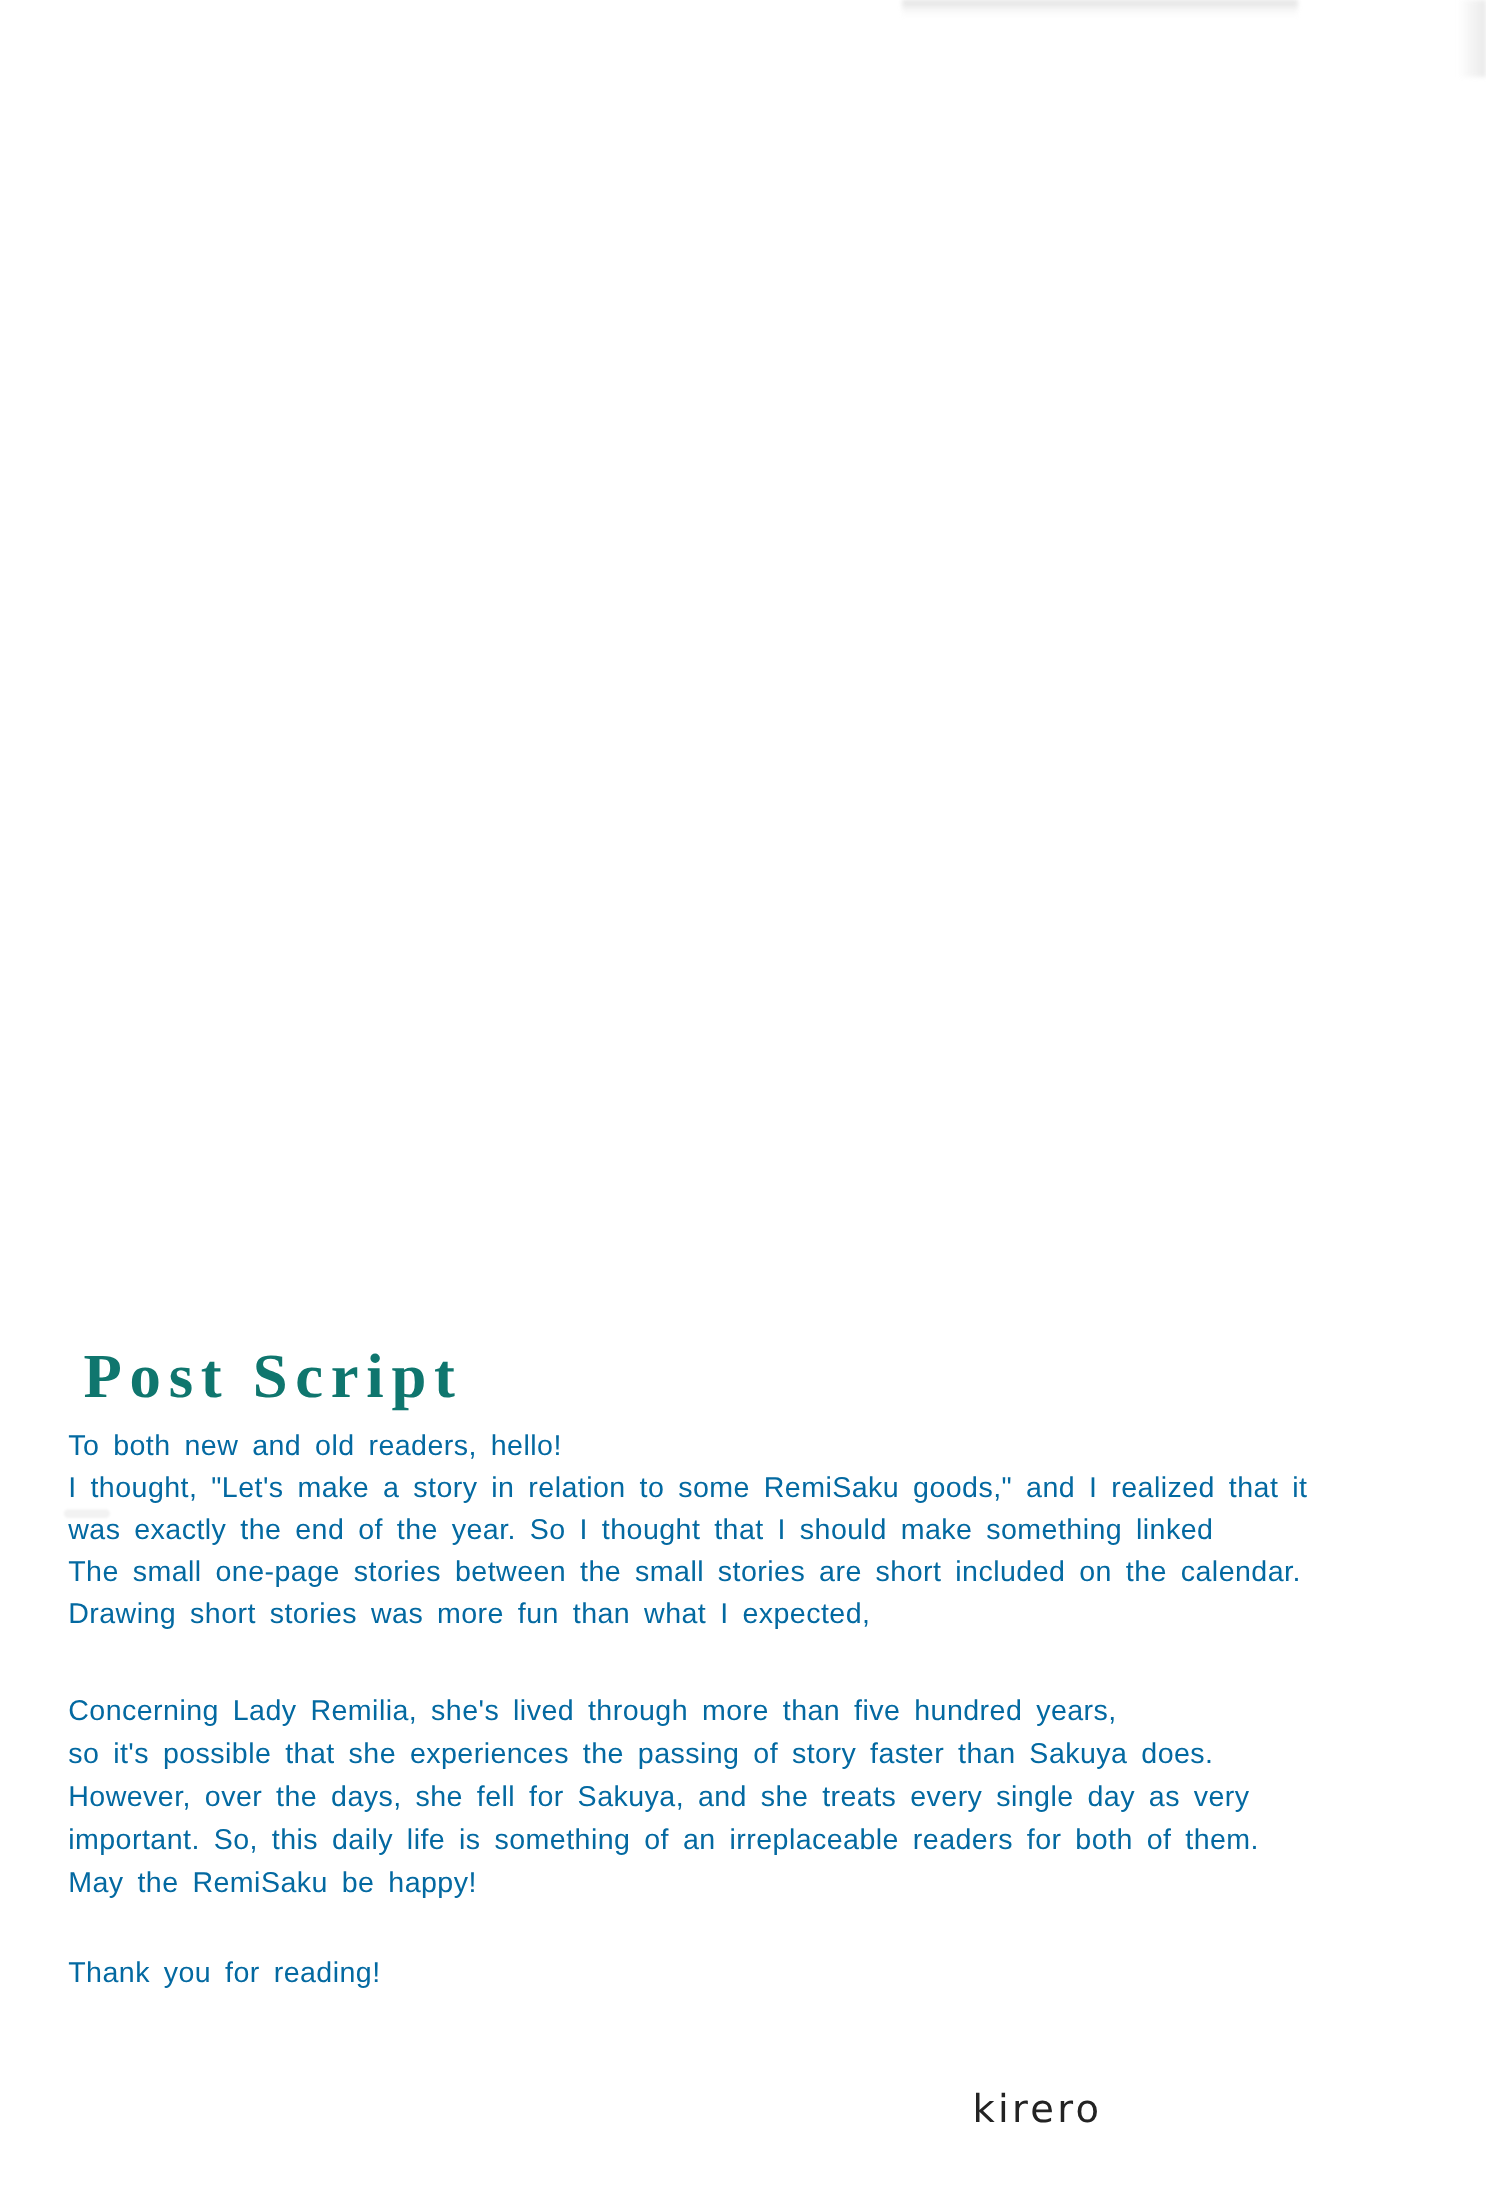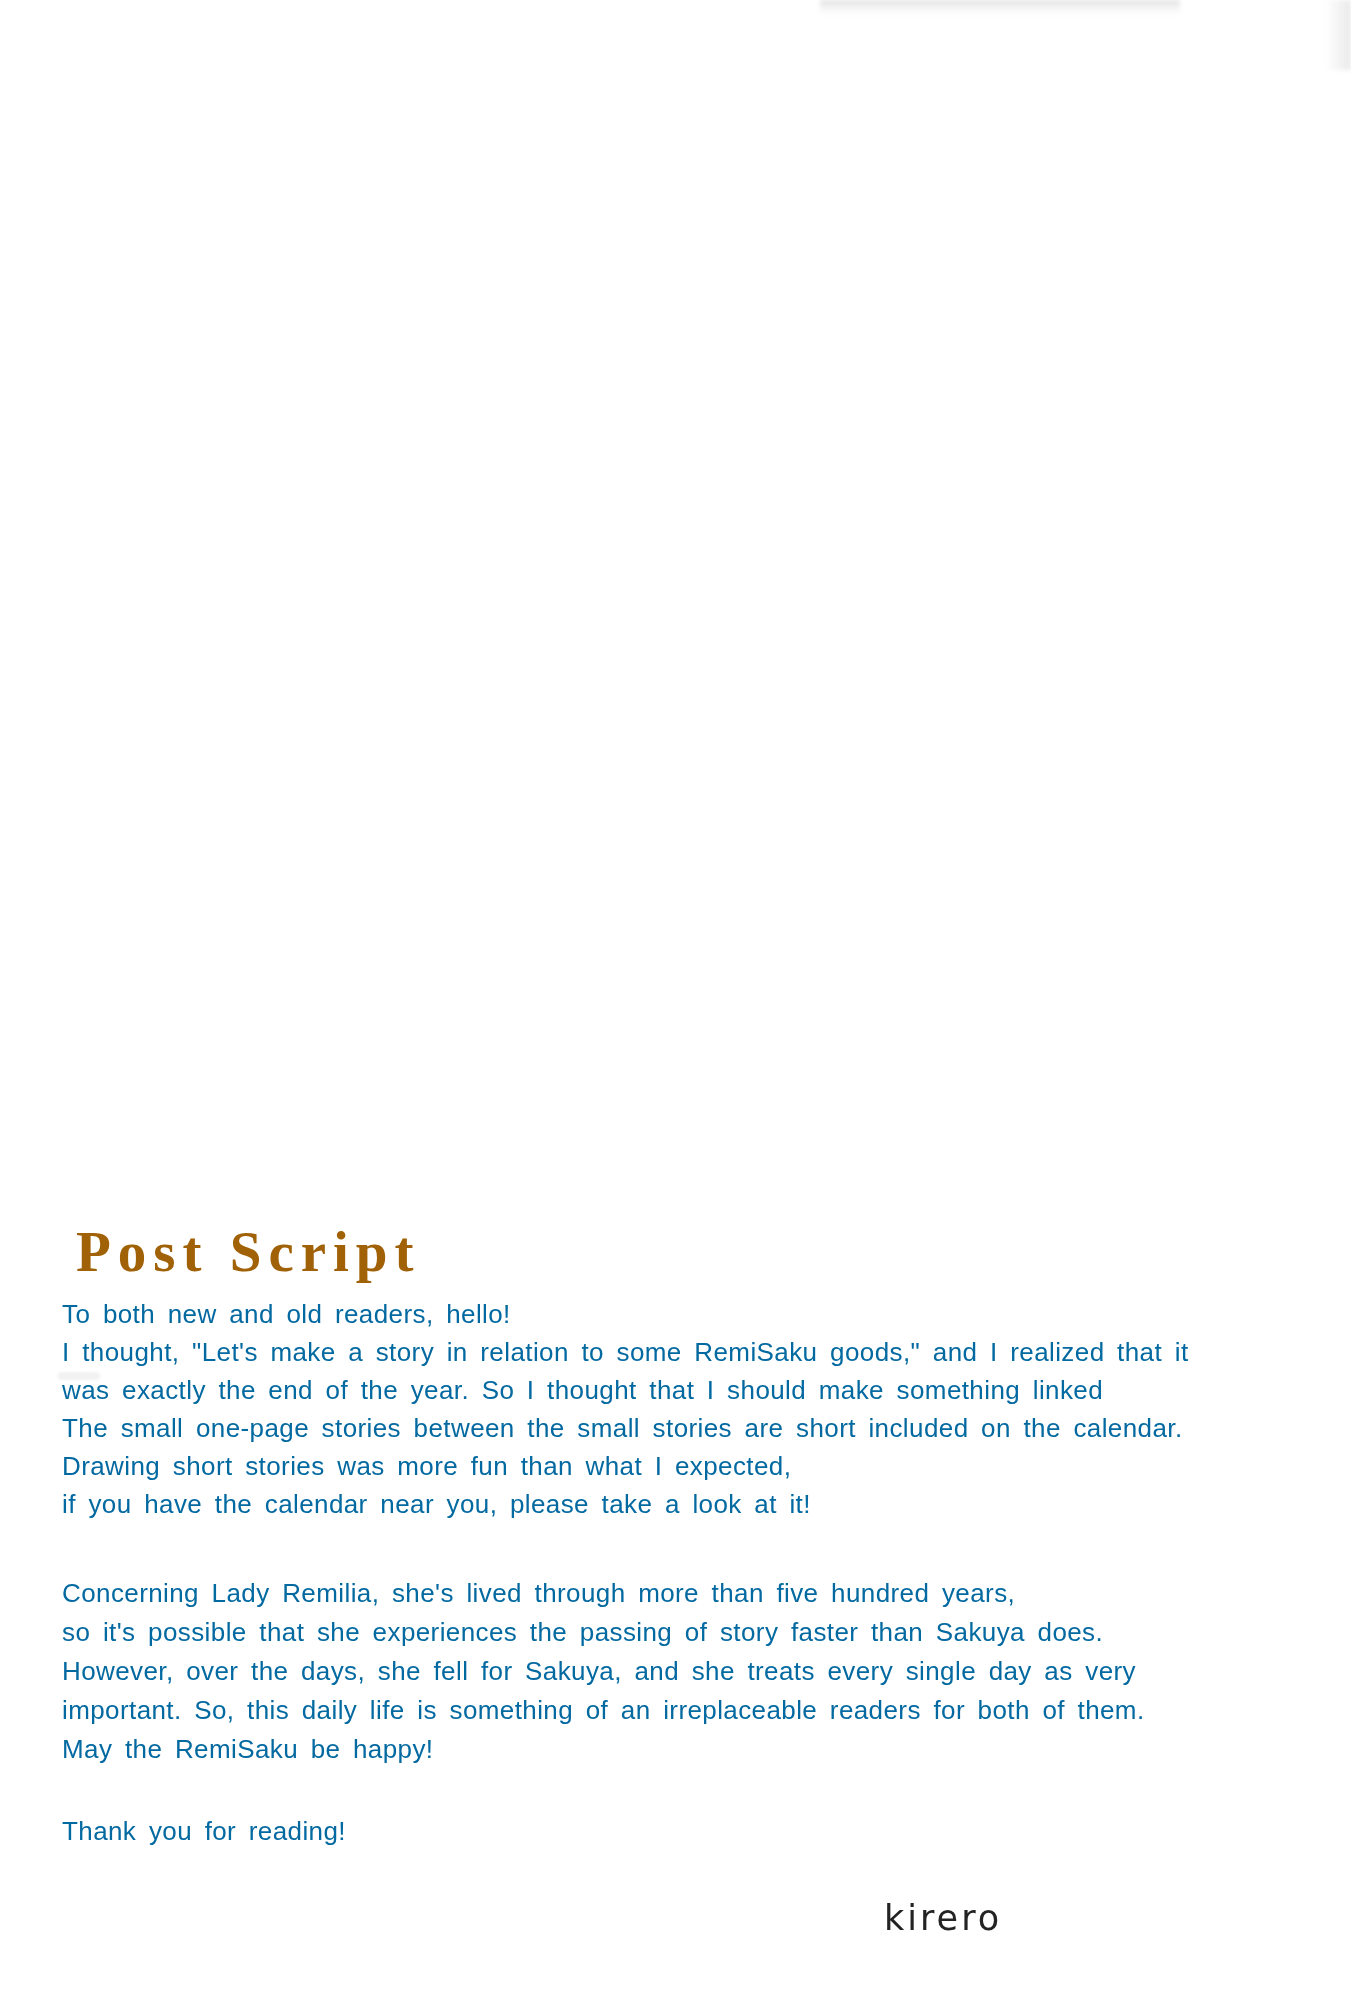--- a/index.html
+++ b/index.html
@@ -43,21 +43,21 @@
     top: 1218px;
     width: 1240px;
   }
   .title {
     margin: 0 0 0 14px;
     font-family: "Liberation Serif", "DejaVu Serif", serif;
     font-weight: 700;
     font-size: 57px;
     line-height: 68px;
     letter-spacing: 7px;
-    color: #a16207;
+    color: #0f766e;
   }
   .para {
     margin: 0;
     font-size: 26px;
     line-height: 38px;
     letter-spacing: 0.4px;
     word-spacing: 5px;
     color: #0369a1;
   }
   .para-1 { margin-top: 9px; }
@@ -98,21 +98,20 @@
   <div class="content">
 
     <h1 class="title">Post Script</h1>
 
     <div class="para para-1">
       <div class="line">To both new and old readers, hello!</div>
       <div class="line">I thought, "Let's make a story in relation to some RemiSaku goods," and I realized that it</div>
       <div class="line">was exactly the end of the year. So I thought that I should make something linked</div>
       <div class="line">The small one-page stories between the small stories are short included on the calendar.</div>
       <div class="line">Drawing short stories was more fun than what I expected,</div>
-      <div class="line">if you have the calendar near you, please take a look at it!</div>
     </div>
 
     <div class="para para-2">
       <div class="line">Concerning Lady Remilia, she's lived through more than five hundred years,</div>
       <div class="line">so it's possible that she experiences the passing of story faster than Sakuya does.</div>
       <div class="line">However, over the days, she fell for Sakuya, and she treats every single day as very</div>
       <div class="line">important. So, this daily life is something of an irreplaceable readers for both of them.</div>
       <div class="line">May the RemiSaku be happy!</div>
     </div>
 

